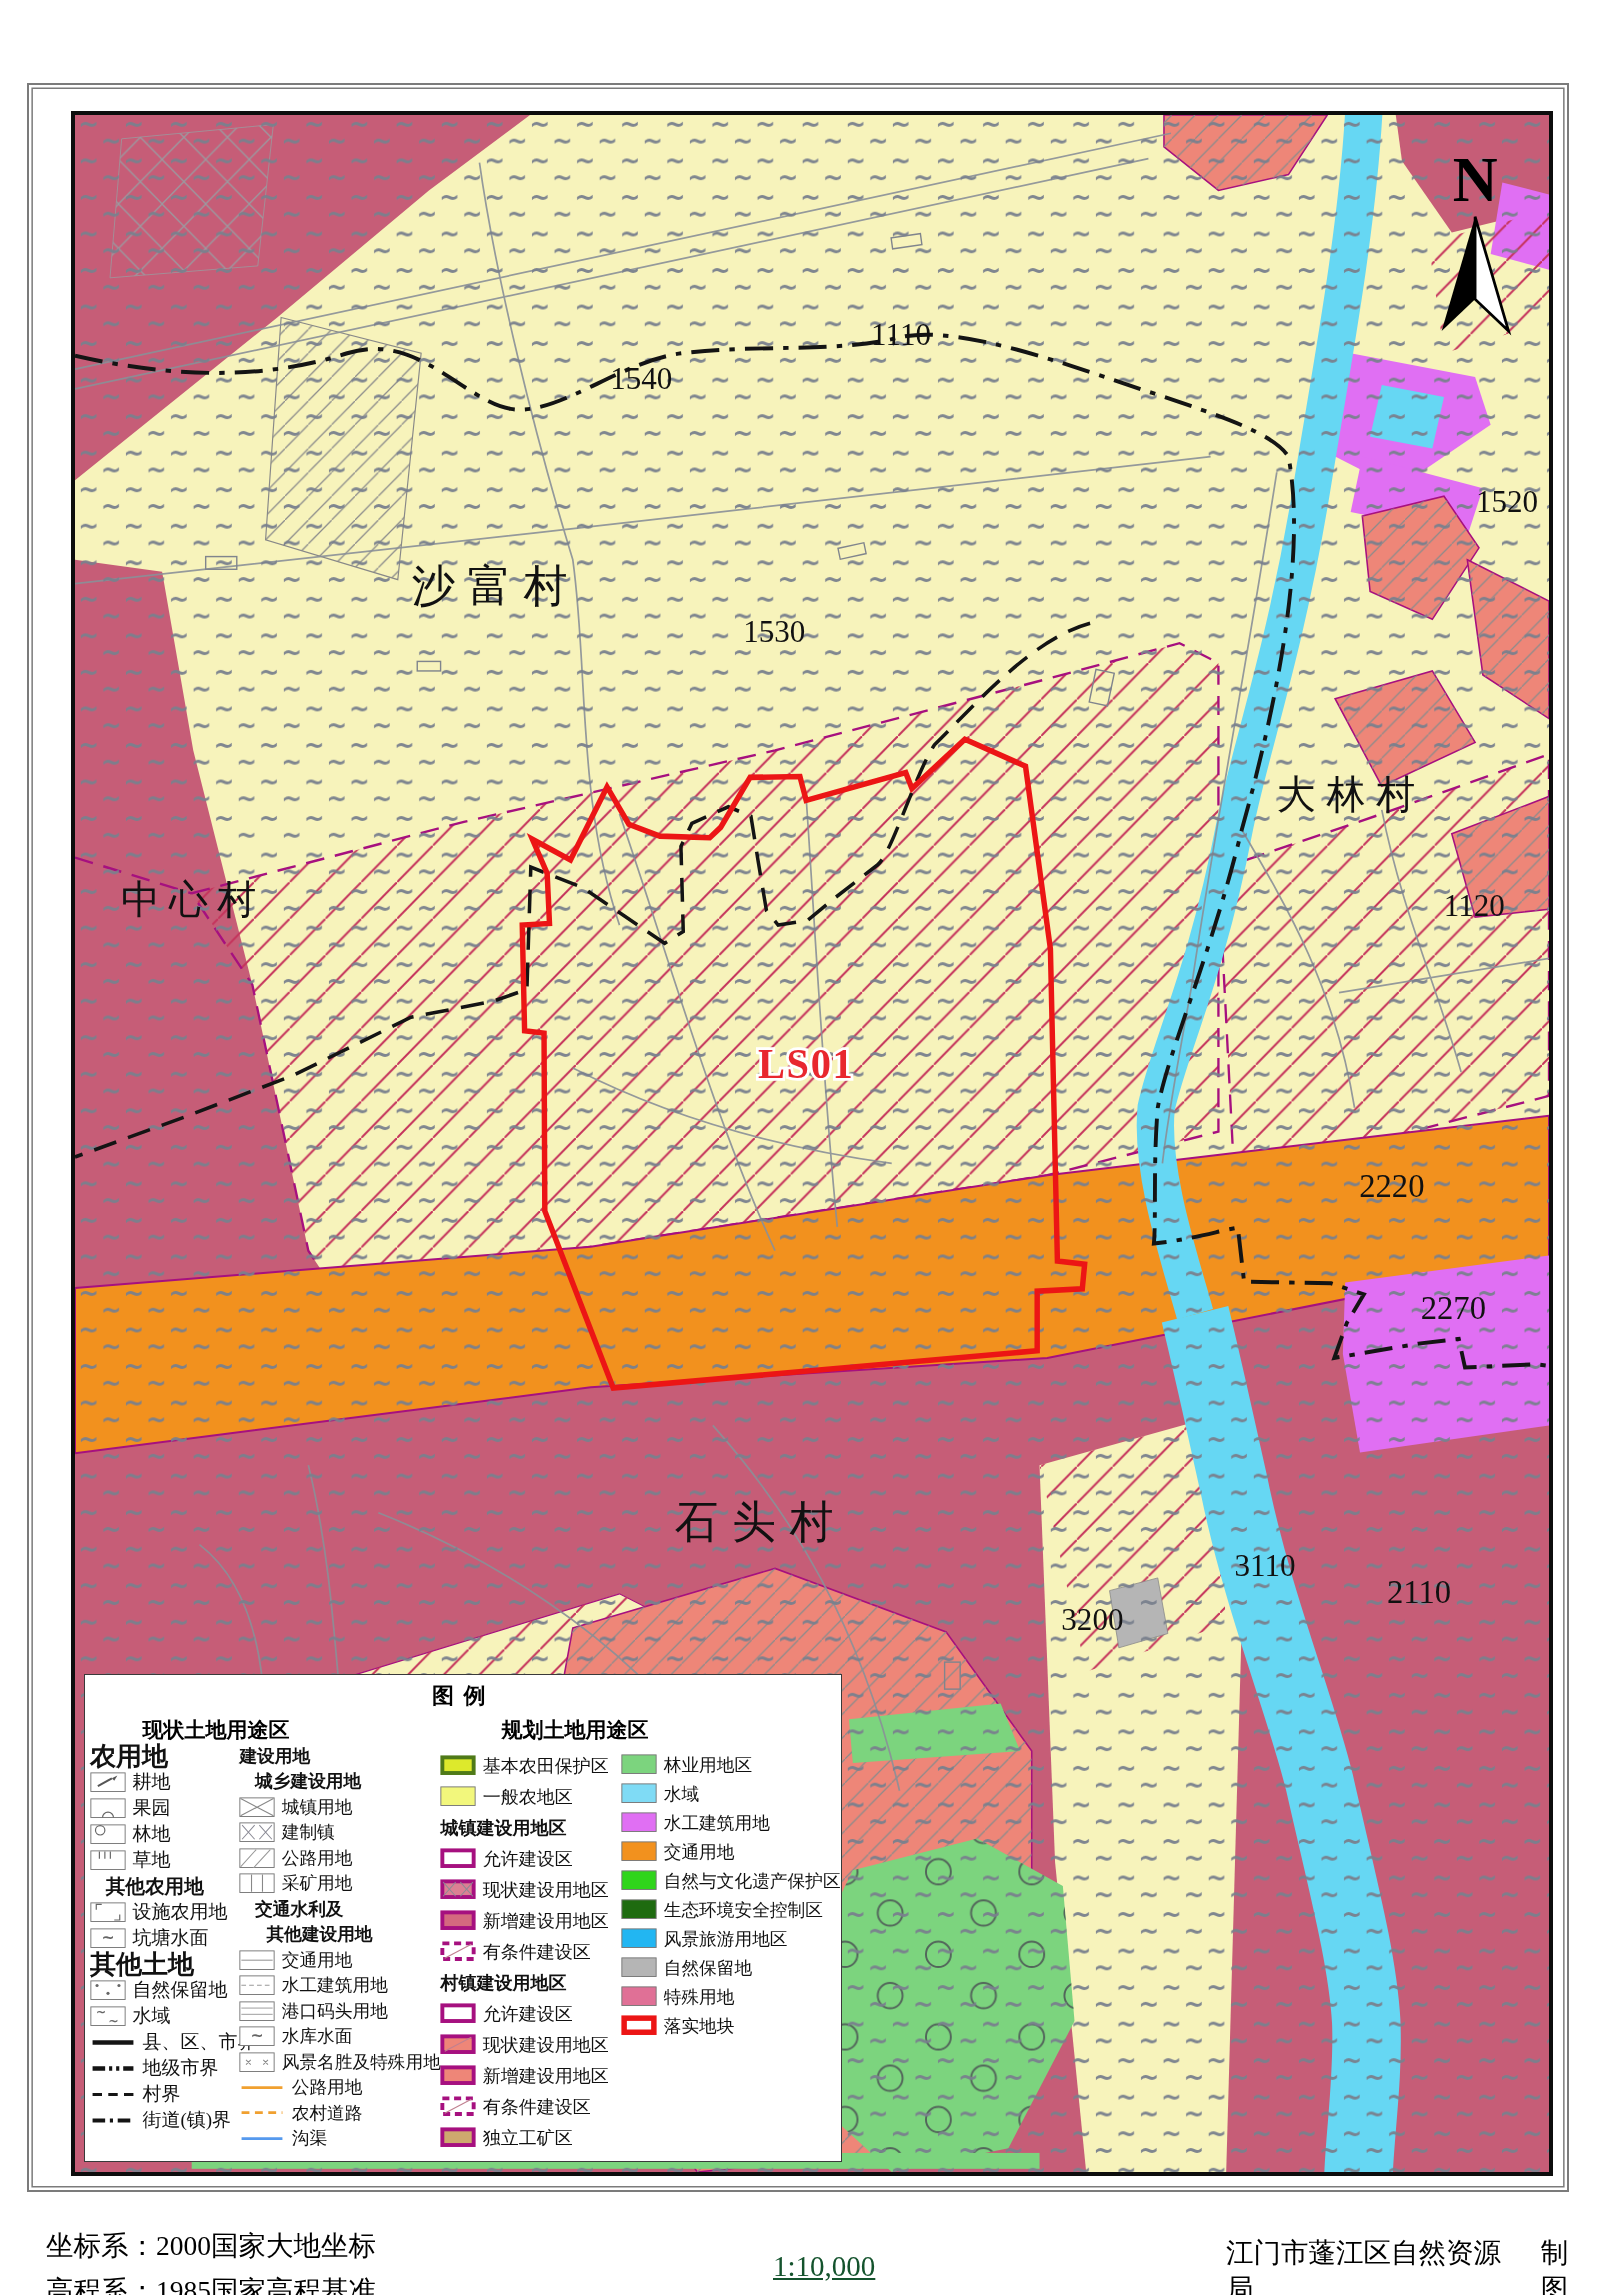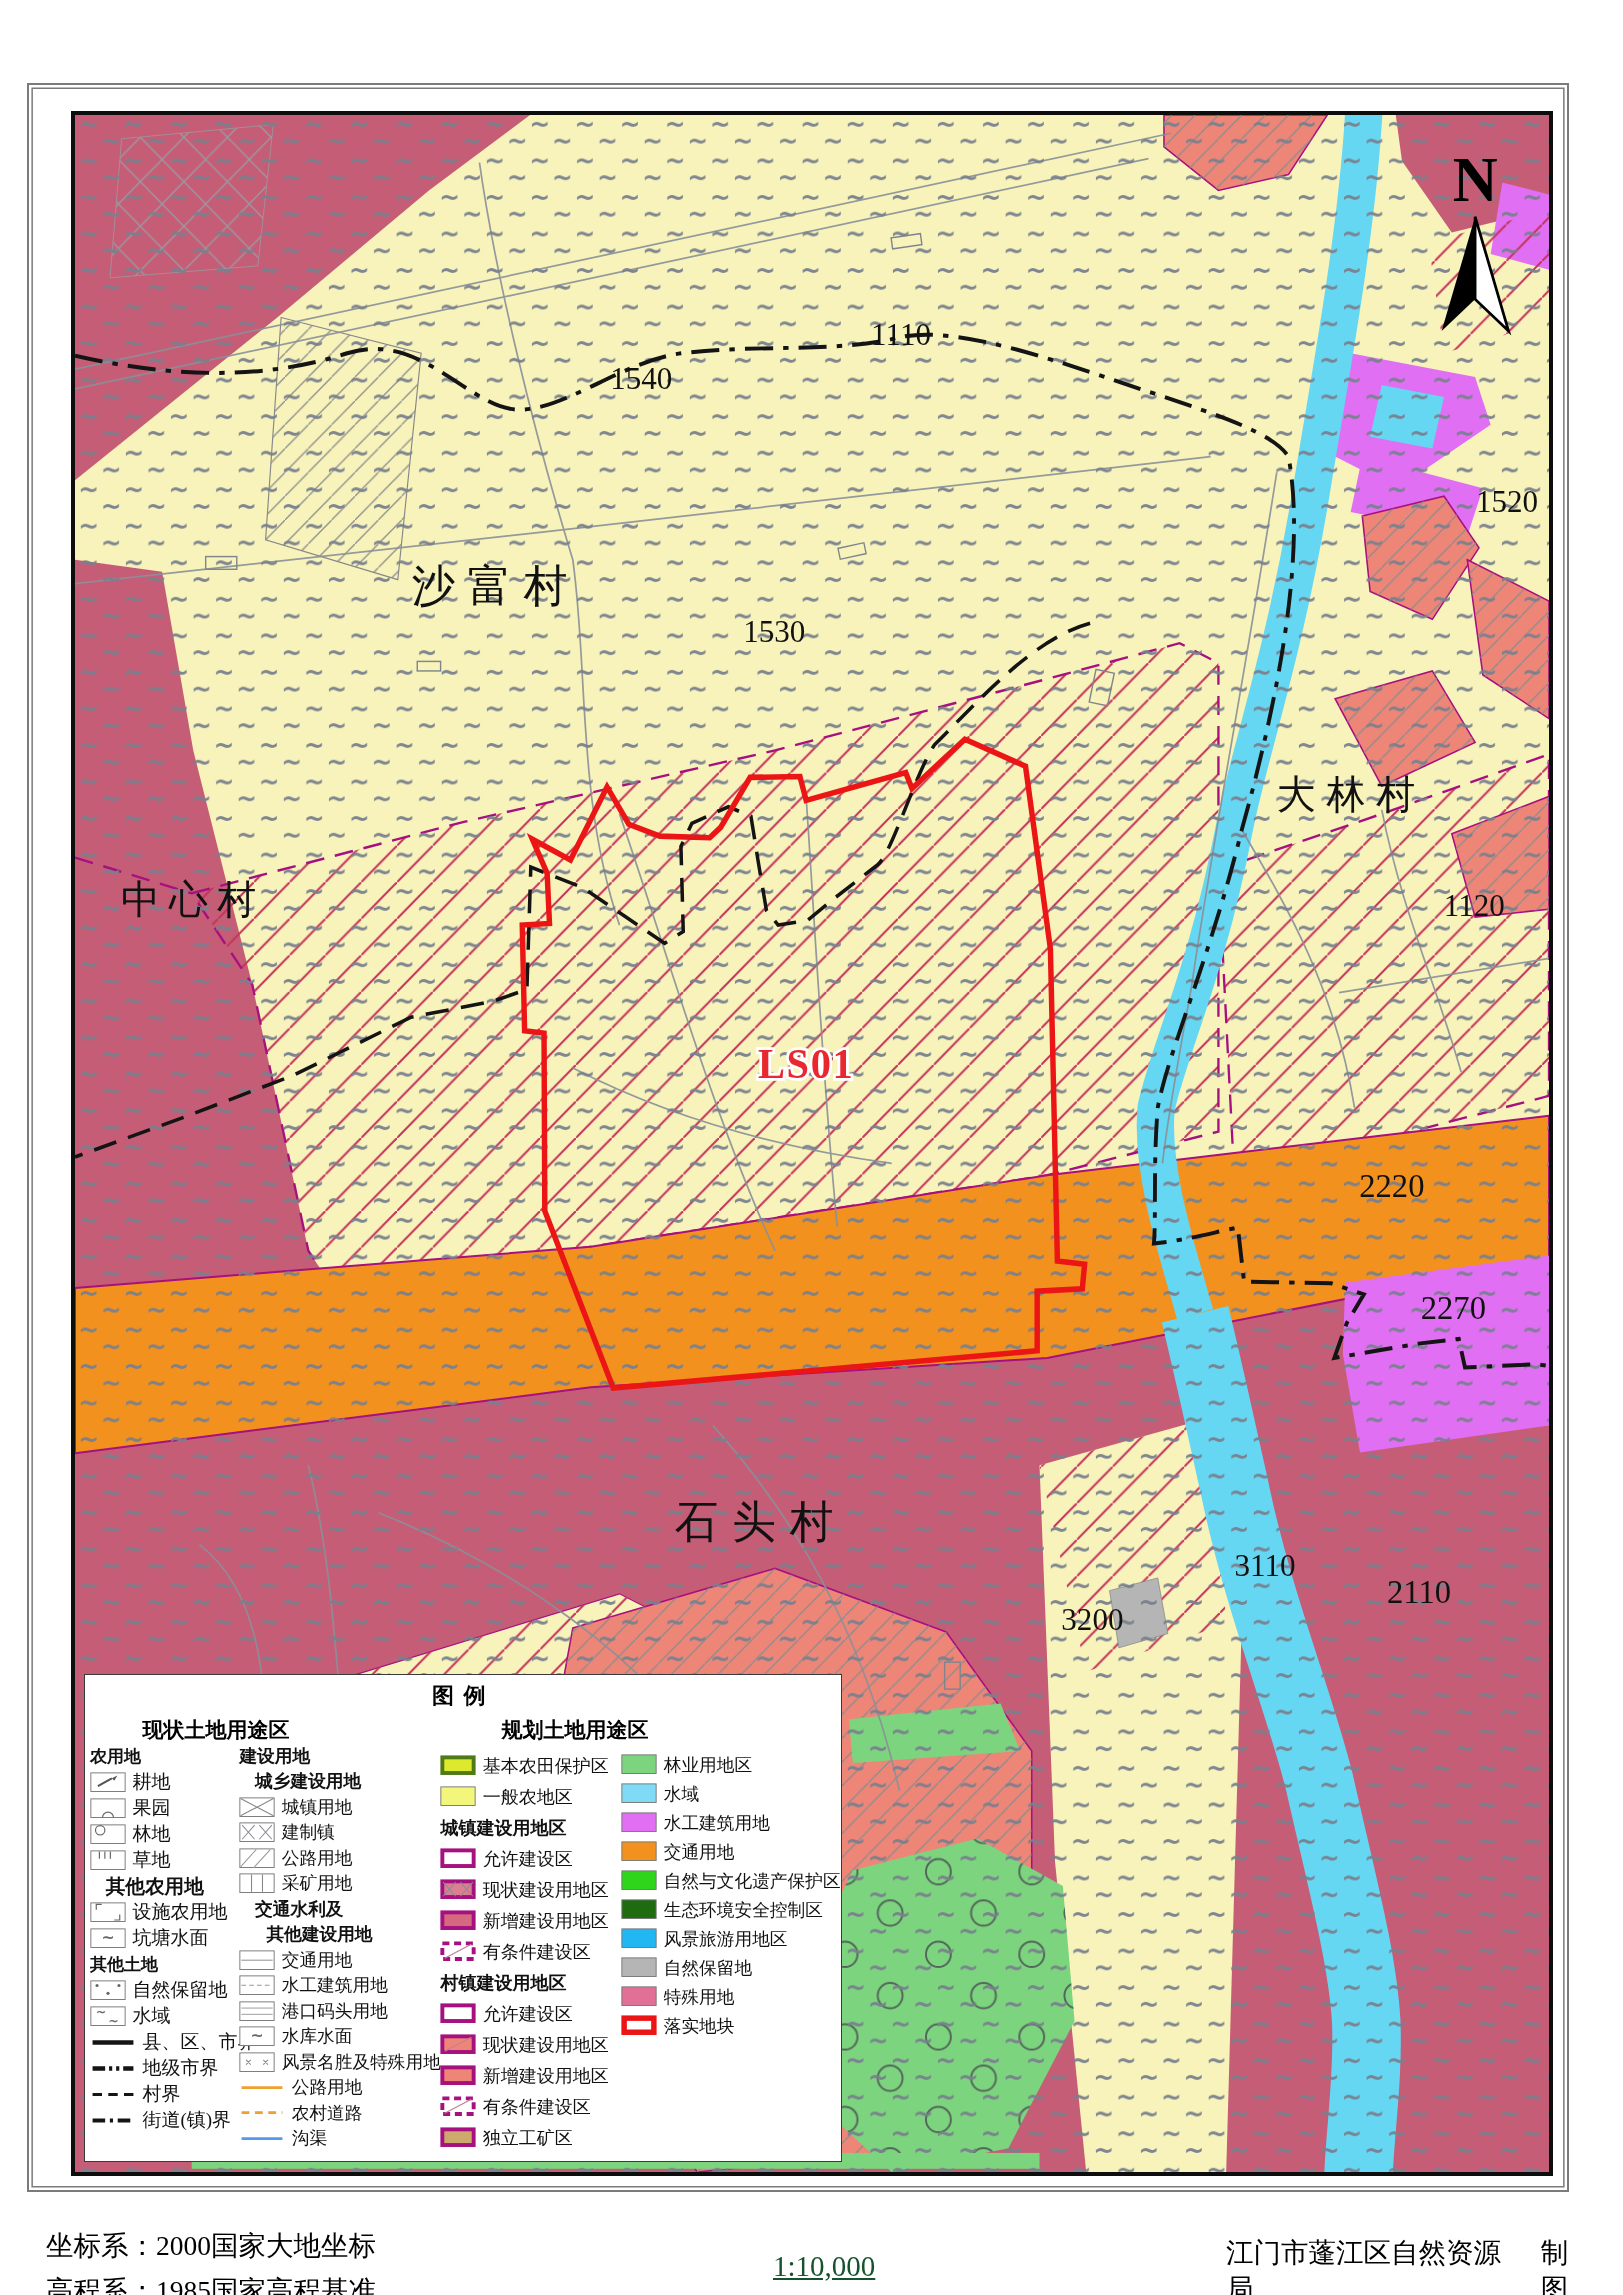--- a/index.html
+++ b/index.html
@@ -27,21 +27,21 @@
   #colC2{left:536px;top:75px;width:221px;}
   .lg-row{display:flex;align-items:center;gap:6.3px;white-space:nowrap;}
   #colA .lg-row{height:26px;}
   #colB .lg-row{height:25.5px;}
   #colC1 .lg-row{height:31px;text-align:right;}
   #colC2 .lg-row{height:29px;}
   .lg-row .lbl{font-size:19px;color:#111;}
   #colB .lg-row .lbl{font-size:17.7px;}
   #colC1 .lg-row .lbl{font-size:18px;}
   #colC2 .lg-row .lbl{font-size:17.7px;}
-  .lg-row.head .lbl{font-weight:bold;font-size:17px;}
+  .lg-row.head .lbl{font-weight:bold;font-size:26px;}
   .lg-row.head2 .lbl{font-weight:bold;font-size:19.6px;margin-left:15.7px;}
   .lg-row.head2b .lbl{font-weight:bold;font-size:19.6px;margin-left:27px;}
   .sw{flex:0 0 auto;display:inline-flex;}
   .footer{position:absolute;left:0;top:16px;width:100%;height:100%;pointer-events:none;}
   .ft-left{position:absolute;left:46px;top:2208px;font-size:27.5px;line-height:1.62;color:#000;}
   .ft-scale{position:absolute;left:773px;top:2234px;font-size:29px;color:#14532d;text-decoration:underline;}
   .ft-right{position:absolute;left:1226px;top:2219px;font-size:27.5px;color:#000;}
   .ft-agency{display:flex;width:369px;justify-content:space-between;gap:16px;}
   .ft-date{width:283px;text-align:center;margin-top:7.9px;}
 </style>

